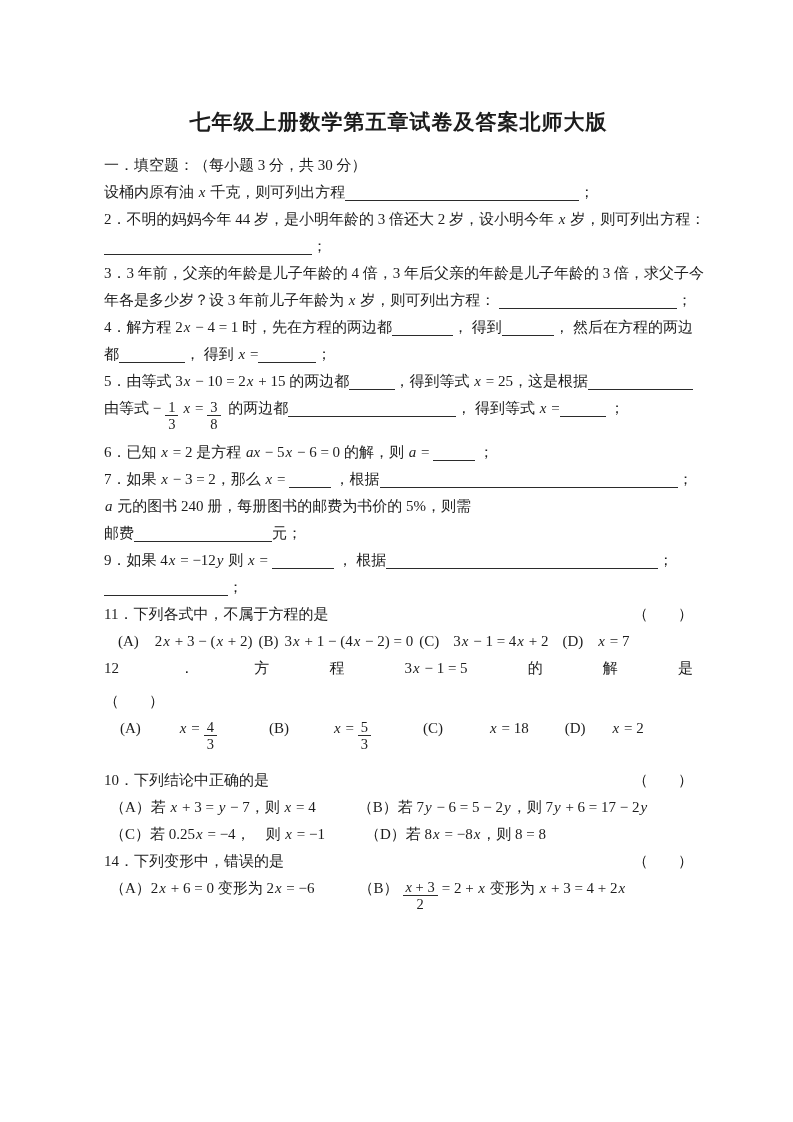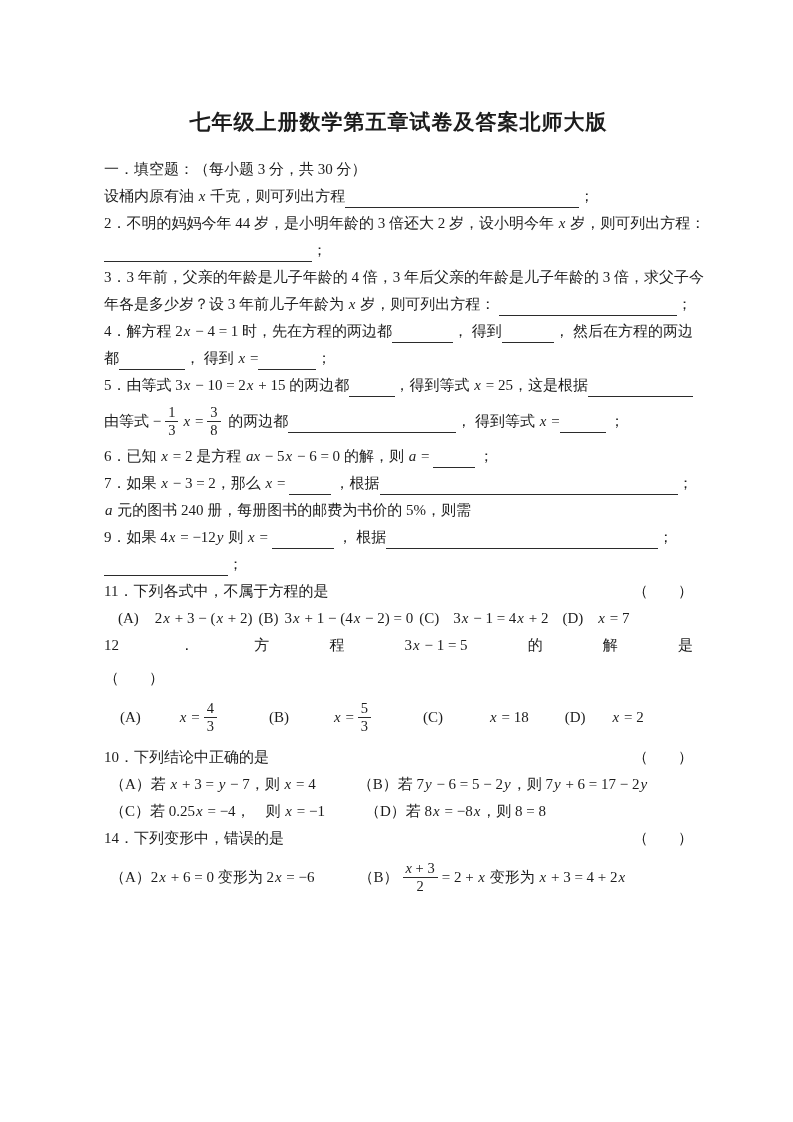--- a/index.html
+++ b/index.html
@@ -8,21 +8,21 @@
     font-family:"Liberation Serif","DejaVu Serif",serif;
     color:#1c1c1c;position:relative;box-sizing:border-box;margin-top:12px;
   }
   .content{padding:92px 100px 0 104px;box-sizing:border-box;}
   .title{
     font-size:21px;font-weight:700;text-align:center;
     line-height:36px;margin-bottom:16px;letter-spacing:1px;
   }
   .doc-body{width:589px;}
   .ln{
-    display:flex;align-items:center;min-height:27px;
+    display:flex;min-height:27px;
     font-size:15px;line-height:1.25;flex-wrap:nowrap;
   }
   .ln span{white-space:pre;}
   .t{}
   .m{font-family:"Liberation Serif","DejaVu Serif",serif;}
   .m i{font-style:italic;padding:0 1px;}
   .bl{
     display:inline-block;height:12px;
     border-bottom:1px solid #2b2b2b;
     position:relative;top:5px;flex-shrink:1;
@@ -137,20 +137,25 @@
           <span class="t"> ，根据</span>
           <span class="bl" style="width: 200px;"></span>
           <span class="bl" style="width: 102px;"></span>
           <span class="t">；</span>
         </div>
         <div class="ln">
           <span class="m"><i>a</i></span>
           <span class="t"> 元的图书 240 册，每册图书的邮费为书价的 5%，则需</span>
         </div>
         <div class="ln">
+          <span class="t">邮费</span>
+          <span class="bl" style="width: 138px;"></span>
+          <span class="t">元；</span>
+        </div>
+        <div class="ln">
           <span class="t">9．如果 </span>
           <span class="m">4<i>x</i> = −12<i>y</i></span>
           <span class="t"> 则 </span>
           <span class="m"><i>x</i></span>
           <span class="t"> = </span>
           <span class="bl" style="width: 62px;"></span>
           <span class="t"> ， 根据</span>
           <span class="bl" style="width: 272px;"></span>
           <span class="t">；</span>
         </div>

